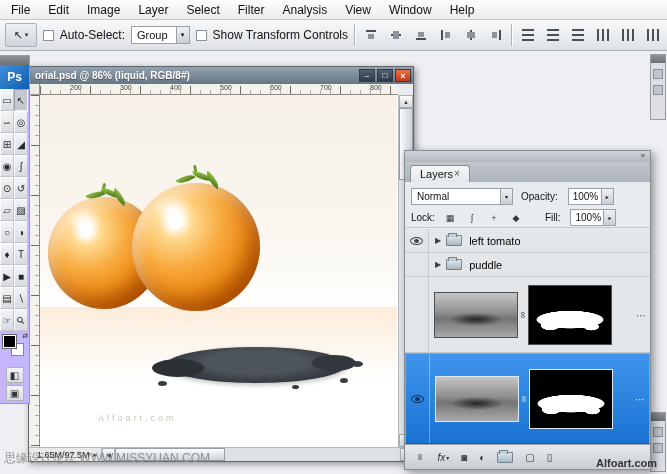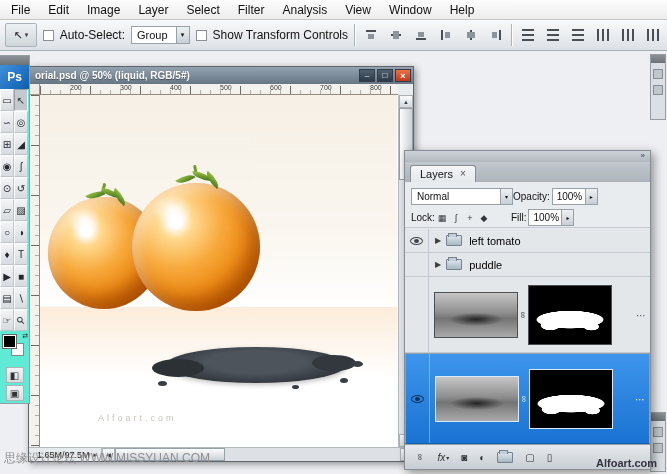--- a/index.html
+++ b/index.html
@@ -26,21 +26,21 @@
   .ic-at::before{left:1px;right:1px;top:1px;height:2px}.ic-at::after{left:3px;top:5px;width:6px;height:5px;background:#8d939a}
   .ic-am::before{left:1px;right:1px;top:5px;height:2px}.ic-am::after{left:3px;top:2px;width:6px;height:8px;background:#8d939a}
   .ic-ab::before{left:1px;right:1px;bottom:1px;height:2px}.ic-ab::after{left:3px;top:3px;width:6px;height:5px;background:#8d939a}
   .ic-al::before{top:1px;bottom:1px;left:1px;width:2px}.ic-al::after{top:3px;left:5px;width:5px;height:6px;background:#8d939a}
   .ic-ac::before{top:1px;bottom:1px;left:5px;width:2px}.ic-ac::after{top:3px;left:2px;width:8px;height:6px;background:#8d939a}
   .ic-ar::before{top:1px;bottom:1px;right:1px;width:2px}.ic-ar::after{top:3px;left:2px;width:5px;height:6px;background:#8d939a}
   .ic-d3h{background:repeating-linear-gradient(to bottom,#4a4f54 0 2px,transparent 2px 5px)}
   .ic-d3v{background:repeating-linear-gradient(to right,#4a4f54 0 2px,transparent 2px 5px)}
 
   
-  .toolbox{position:absolute;left:0;top:55px;width:30px;background:#5eead4;border:1px solid #969ca2;border-left:0;z-index:25}
+  .toolbox{position:absolute;left:0;top:55px;width:30px;background:#c4b5fd;border:1px solid #969ca2;border-left:0;z-index:25}
   .tb-head{height:9px;background:linear-gradient(#8d9298,#6c7176)}
   .ps-logo{height:24px;background:linear-gradient(135deg,#3f8fdd,#0d5fae);color:#fff;font-weight:bold;font-size:12px;display:flex;align-items:center;justify-content:center}
   .tools{display:grid;grid-template-columns:14px 14px}
   .tool{height:22px;display:flex;align-items:center;justify-content:center;font-size:10px;color:#24282c;background:linear-gradient(#f3f4f6,#d7dbdf);border:1px solid;border-color:#fbfcfd #c0c5c9 #c0c5c9 #fbfcfd}
   .tool.pressed{background:#c3c9ce;border-color:#9aa0a6 #eef0f2 #eef0f2 #9aa0a6}
   .rot45{transform:rotate(-45deg);display:inline-block}
   .colors{height:34px;position:relative}
   .fg-swatch{position:absolute;left:3px;top:4px;width:13px;height:13px;background:#000;border:1px solid #fff;outline:1px solid #666;z-index:2}
   .bg-swatch{position:absolute;left:11px;top:12px;width:13px;height:13px;background:#fff;border:1px solid #888}
   .swap-ic{position:absolute;right:1px;top:1px;font-size:7px;color:#333}
@@ -80,24 +80,24 @@
   .status-text{padding:0 4px 0 8px;color:#1a1a1a;white-space:nowrap}
   .status-arrow{font-size:7px;color:#333;padding-right:4px}
   .hscroll{flex:1;position:relative;height:100%;background:#dde1e5;border-left:1px solid #b4b9be}
   .harrow{position:absolute;top:0;bottom:0;width:13px;display:flex;align-items:center;justify-content:center;font-size:6px;color:#3c4146;background:linear-gradient(#fbfcfd,#d5dade);border:1px solid #aab1b7}
   .hthumb{position:absolute;left:13px;top:0;bottom:0;width:110px;background:linear-gradient(#fbfcfd,#ccd2d7);border:1px solid #98a0a7}
 
   
   .panel{position:absolute;left:404px;top:150px;width:247px;height:320px;background:#e9ecef;border:1px solid #878d93;box-shadow:3px 3px 9px rgba(0,0,0,.4);z-index:20}
   .p-top{height:11px;background:linear-gradient(#ced3d8,#b2b8bf);text-align:right;font-size:8px;line-height:10px;color:#3a3f44;padding-right:5px}
   .p-tabs{height:20px;background:linear-gradient(#c1c7cd,#acb3ba);padding:3px 0 0 5px;display:flex}
-  .p-tab{background:linear-gradient(#f4f6f8,#e4e8eb);border:1px solid #878d93;border-bottom:0;border-radius:3px 3px 0 0;padding:2px 9px 0 9px;font-size:11px;display:flex;gap:7px;align-items:flex-start}
+  .p-tab{background:linear-gradient(#f4f6f8,#e4e8eb);border:1px solid #878d93;border-bottom:0;border-radius:3px 3px 0 0;padding:2px 9px 0 9px;font-size:11px;display:flex;gap:1px;align-items:flex-start}
   .p-tab .tab-x{color:#555;font-size:10px}
   .p-controls{height:46px;padding:4px 6px 0 6px;border-bottom:1px solid #c2c8ce;background:#e9ecef}
-  .p-row{display:flex;align-items:center;height:21px;gap:0}
+  .p-row{display:flex;align-items:center;height:21px;gap:8px}
   .p-lab{font-size:10px;color:#101010;white-space:nowrap}
   .p-sel{width:102px;height:17px;background:#fff;border:1px solid #98a0a8;display:flex;justify-content:space-between;align-items:center;padding-left:5px;font-size:10px}
   .mini-caret{width:12px;height:15px;background:linear-gradient(#eef1f3,#c8cfd5);border-left:1px solid #98a0a8;display:flex;align-items:center;justify-content:center;font-size:6px;flex:none}
   .p-val{width:46px;height:17px;background:#fff;border:1px solid #98a0a8;display:flex;justify-content:space-between;align-items:center;padding-left:4px;font-size:10px;margin-left:2px}
   .lk{width:14px;height:14px;display:flex;align-items:center;justify-content:center;font-size:9px;color:#33383d}
   .p-list{position:absolute;top:78px;bottom:25px;left:0;right:0;background:#dde1e5;overflow:hidden}
   .lrow{position:relative;border-bottom:1px solid #c4cad0;display:flex;align-items:center;background:#e4e7ea}
   .lrow.group{height:24px}
   .lrow.big{height:76px}
   .lrow.big.sel{height:91px;background:linear-gradient(#3f95ec,#1a73d2);border-bottom-color:#1262b4}
@@ -238,21 +238,21 @@
   <div class="tb-single">
       <span>◧</span>
     </div>
   <div class="tb-single">
       <span>▣</span>
     </div>
 </div>
 
 <div class="docwin">
   <div class="titlebar">
-    <span class="title-text">orial.psd @ 50% (liquid, RGB/5#)</span>
+    <span class="title-text">orial.psd @ 86% (liquid, RGB/8#)</span>
     <span class="tbtn minb">–</span>
     <span class="tbtn maxb">□</span>
     <span class="tbtn closeb">×</span>
   </div>
   <div class="ruler-corner"></div>
   <div class="hruler">
     <span class="rnum" style="left:30px">200</span>
     <span class="rnum" style="left:80px">300</span>
     <span class="rnum" style="left:130px">400</span>
     <span class="rnum" style="left:180px">500</span>
@@ -326,21 +326,21 @@
         <span>100%</span>
         <span class="mini-caret">▸</span>
       </div>
     </div>
     <div class="p-row">
       <span class="p-lab">Lock:</span>
       <span class="lk">▦</span>
       <span class="lk">ʃ</span>
       <span class="lk">+</span>
       <span class="lk">◆</span>
-      <span class="p-lab" style="margin-left:20px">Fill:</span>
+      <span class="p-lab" style="margin-left:14px">Fill:</span>
       <div class="p-val">
         <span>100%</span>
         <span class="mini-caret">▸</span>
       </div>
     </div>
   </div>
 
   <div class="p-list">
     <div class="lrow group">
       <span class="eyebox">

